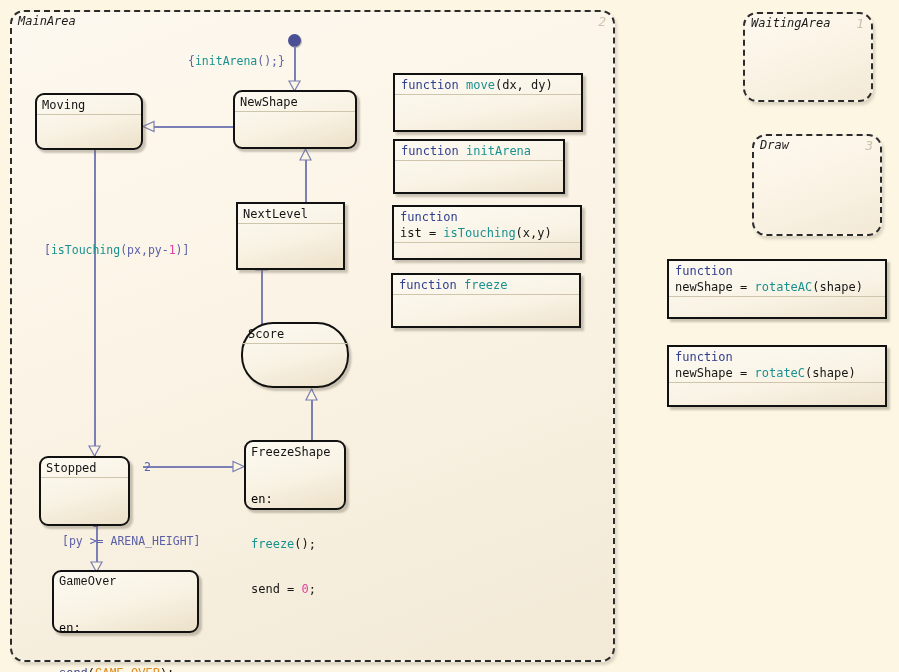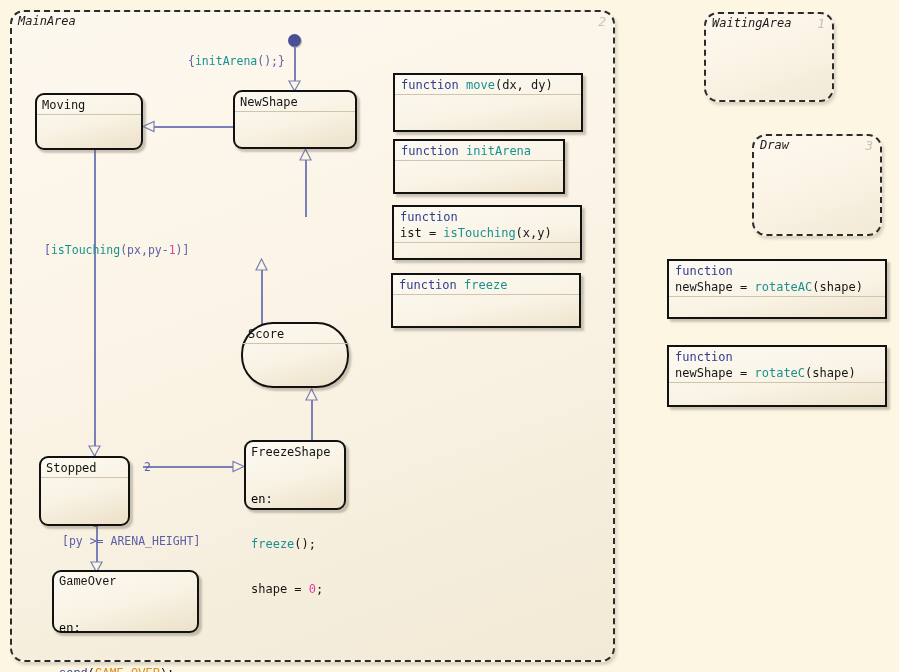--- a/index.html
+++ b/index.html
@@ -96,21 +96,21 @@
 </head>
 <body>
 
 <div id="canvas">
 
   <div class="abs superstate" style="left:10px;top:10px;width:605px;height:652px;">
     <span class="superstate-label">MainArea</span>
     <span class="superstate-badge">2</span>
   </div>
 
-  <div class="abs superstate" style="left:704px;top:12px;width:130px;height:90px;">
+  <div class="abs superstate" style="left:743px;top:12px;width:130px;height:90px;">
     <span class="superstate-label">WaitingArea</span>
     <span class="superstate-badge">1</span>
   </div>
 
   <div class="abs superstate" style="left:752px;top:134px;width:130px;height:102px;">
     <span class="superstate-label">Draw</span>
     <span class="superstate-badge">3</span>
   </div>
 
   <div class="dot" style="left:288px;top:34px;"></div>
@@ -171,37 +171,41 @@
   <div class="abs state" style="left:233px;top:90px;width:124px;height:59px;">
     <div class="hdr">NewShape</div>
     <div class="body"></div>
   </div>
 
   <div class="abs state" style="left:35px;top:93px;width:108px;height:57px;">
     <div class="hdr">Moving</div>
     <div class="body"></div>
   </div>
 
+  <div class="abs state square" style="left:236px;top:202px;width:109px;height:68px;">
+    <div class="hdr">NextLevel</div>
+    <div class="body"></div>
+  </div>
 
   <div class="abs state" style="left:241px;top:322px;width:108px;height:66px;border-radius:32px;">
     <div class="hdr">Score</div>
     <div class="body"></div>
   </div>
 
   <div class="abs state" style="left:39px;top:456px;width:91px;height:70px;">
     <div class="hdr">Stopped</div>
     <div class="body"></div>
   </div>
 
   <div class="abs state noline" style="left:244px;top:440px;width:102px;height:70px;">
     <div class="hdr">FreezeShape</div>
     <div class="body">
       <div>en:</div>
       <div><span class="fn">freeze</span><span class="pl">();</span></div>
-      <div><span class="pl">shape = </span><span class="num">0</span><span class="pl">;</span></div>
+      <div><span class="pl">send = </span><span class="num">0</span><span class="pl">;</span></div>
     </div>
   </div>
 
   <div class="abs state noline" style="left:52px;top:570px;width:147px;height:63px;font-family:Liberation Mono, monospace;">
     <div class="hdr">GameOver</div>
     <div class="body">
       <div>en:</div>
       <div><span class="kw">send</span><span class="pl">(</span><span class="str">GAME_OVER</span><span class="pl">);</span></div>
     </div>
   </div>

